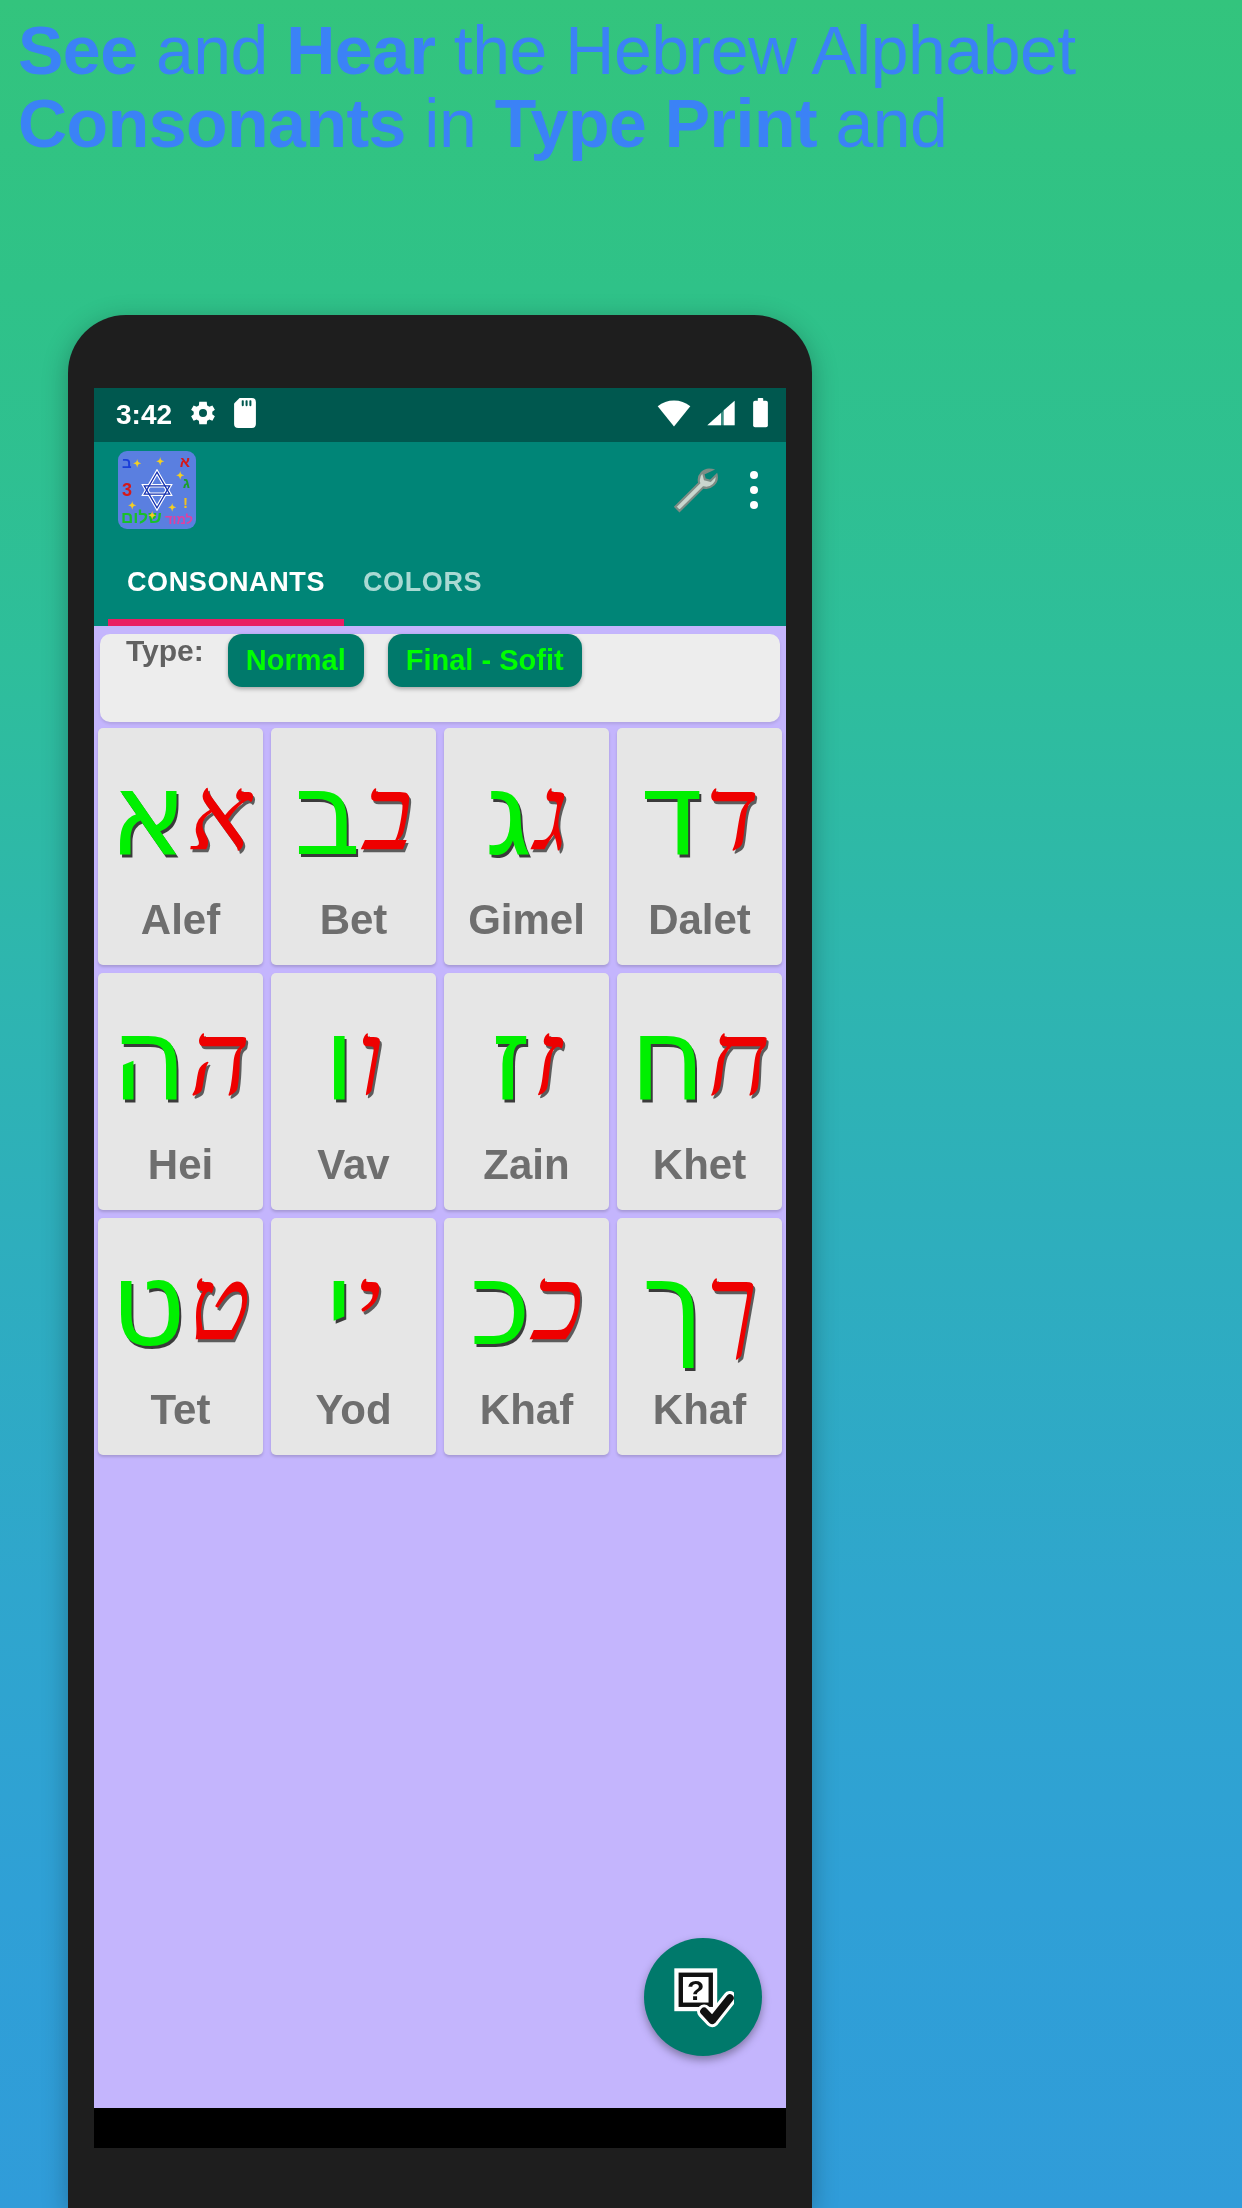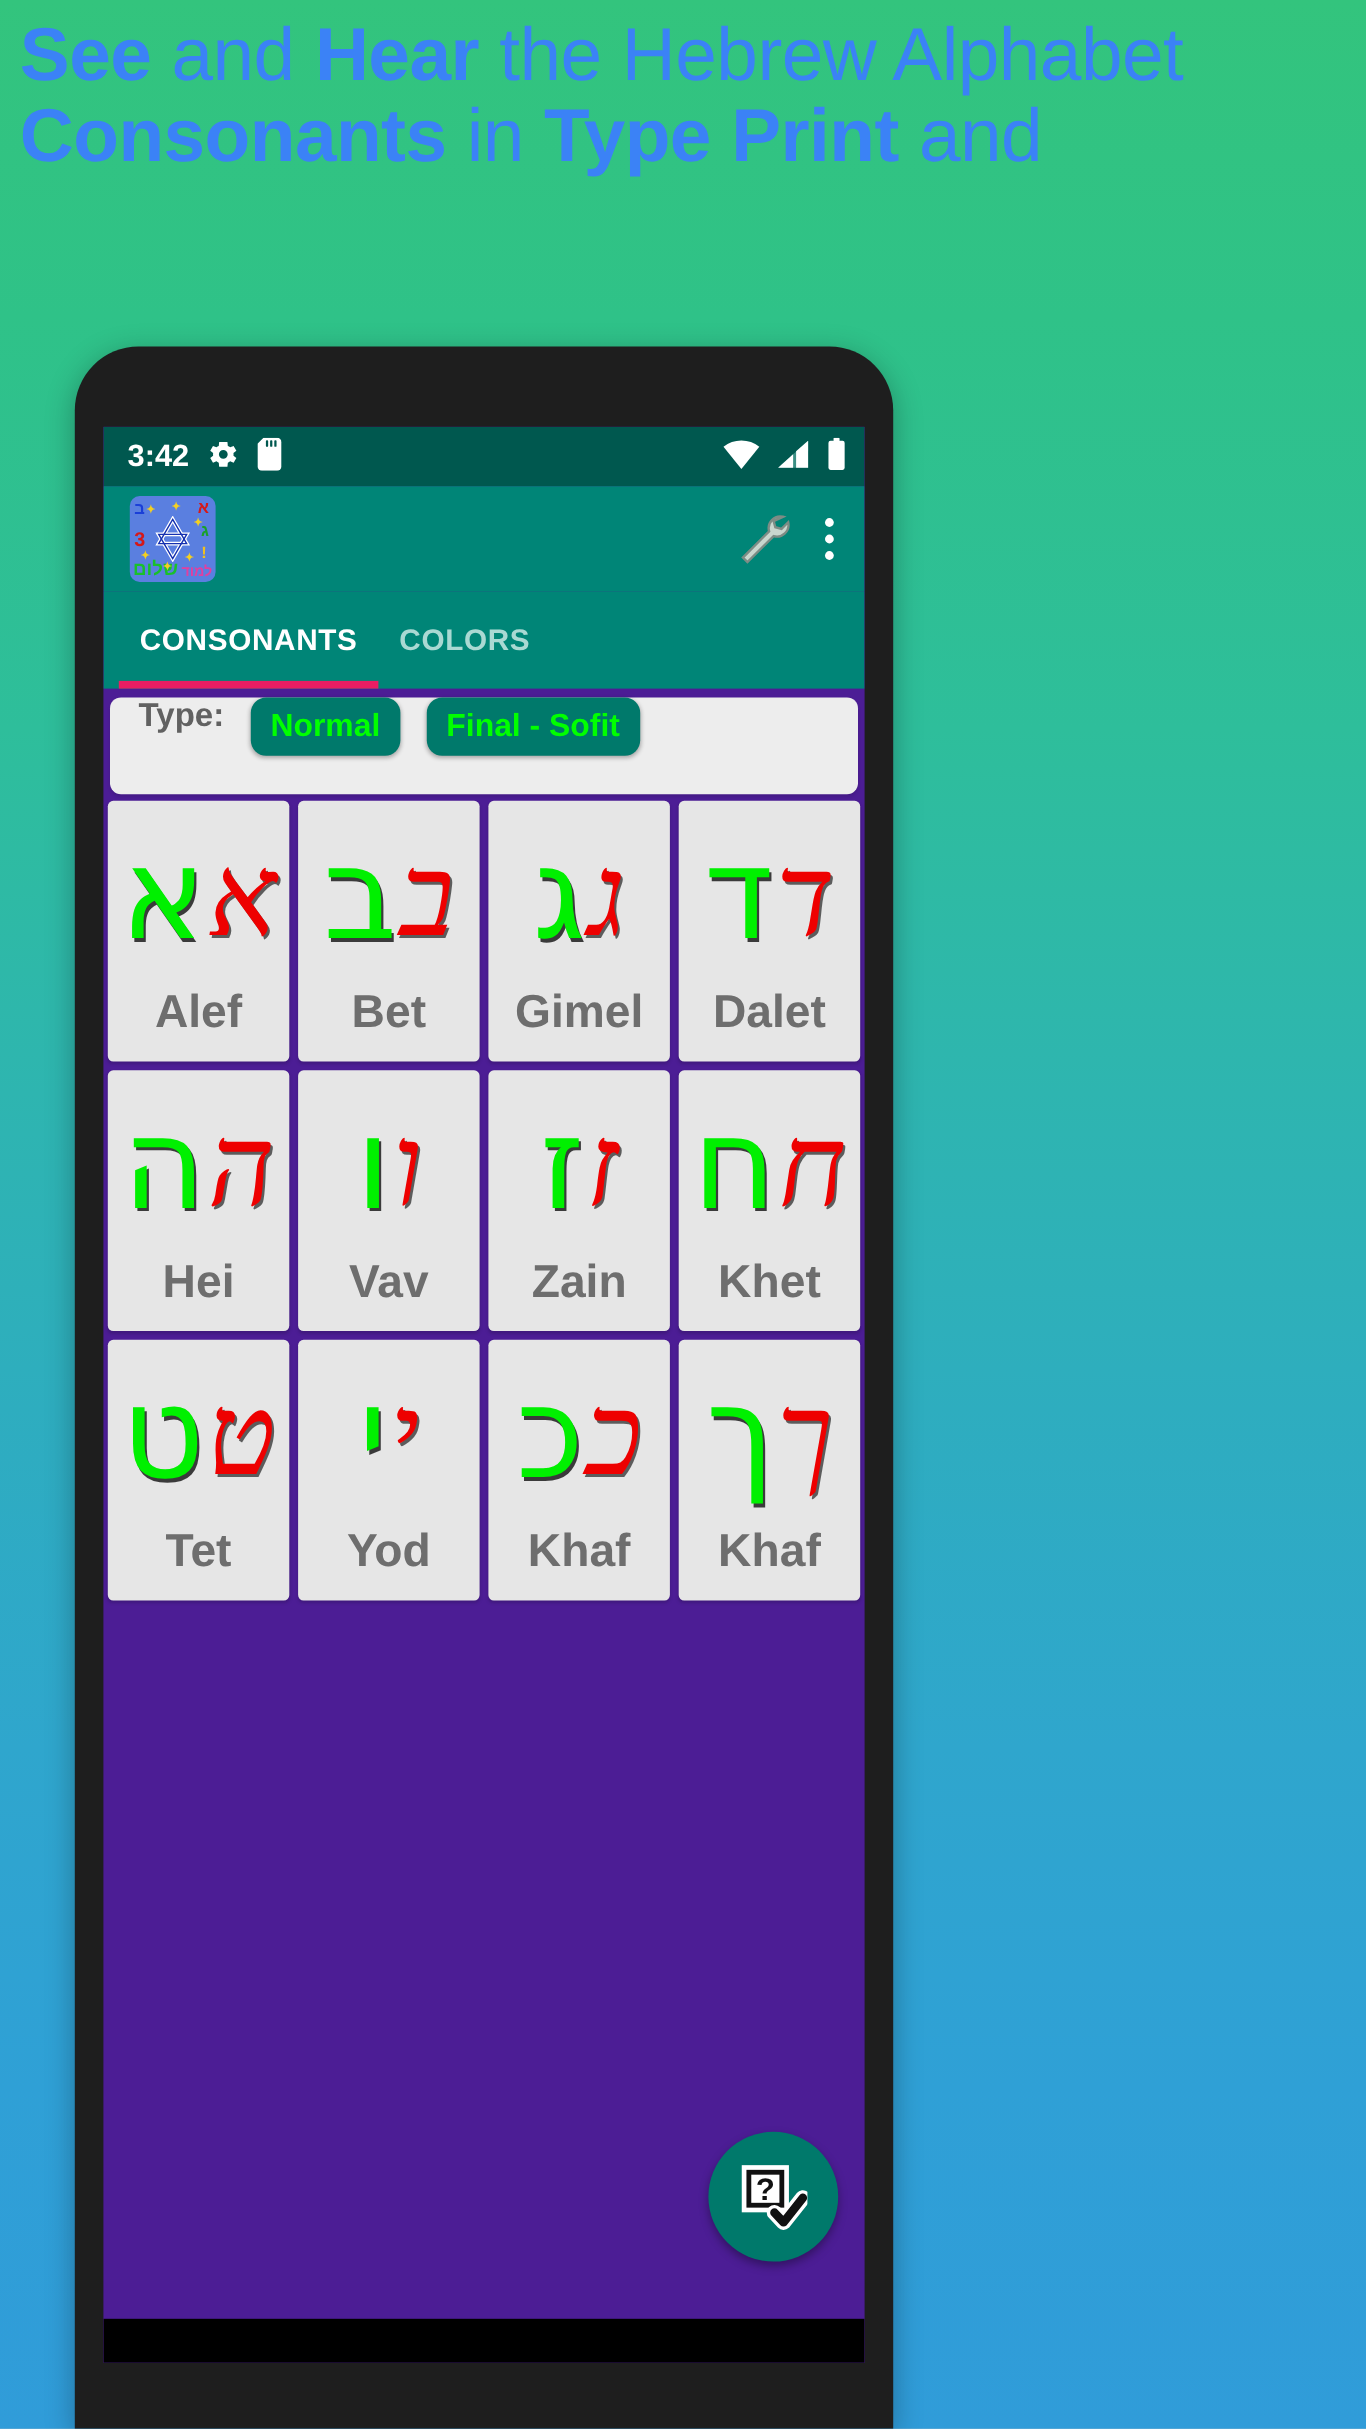--- a/index.html
+++ b/index.html
@@ -46,21 +46,21 @@
     background: #1e1e1e;
     border-radius: 58px 58px 0 0;
     box-shadow: 0 6px 26px rgba(0,0,0,0.28);
     overflow: hidden;
   }
   .screen {
     position: absolute;
     left: 26px; top: 73px;
     width: 692px;
     height: 1760px;
-    background: #4c1d95;
+    background: #c4b5fd;
     overflow: hidden;
   }
 
   
   .statusbar {
     height: 54px;
     background: #00584f;
     display: flex;
     align-items: center;
     padding: 0 16px 0 22px;

